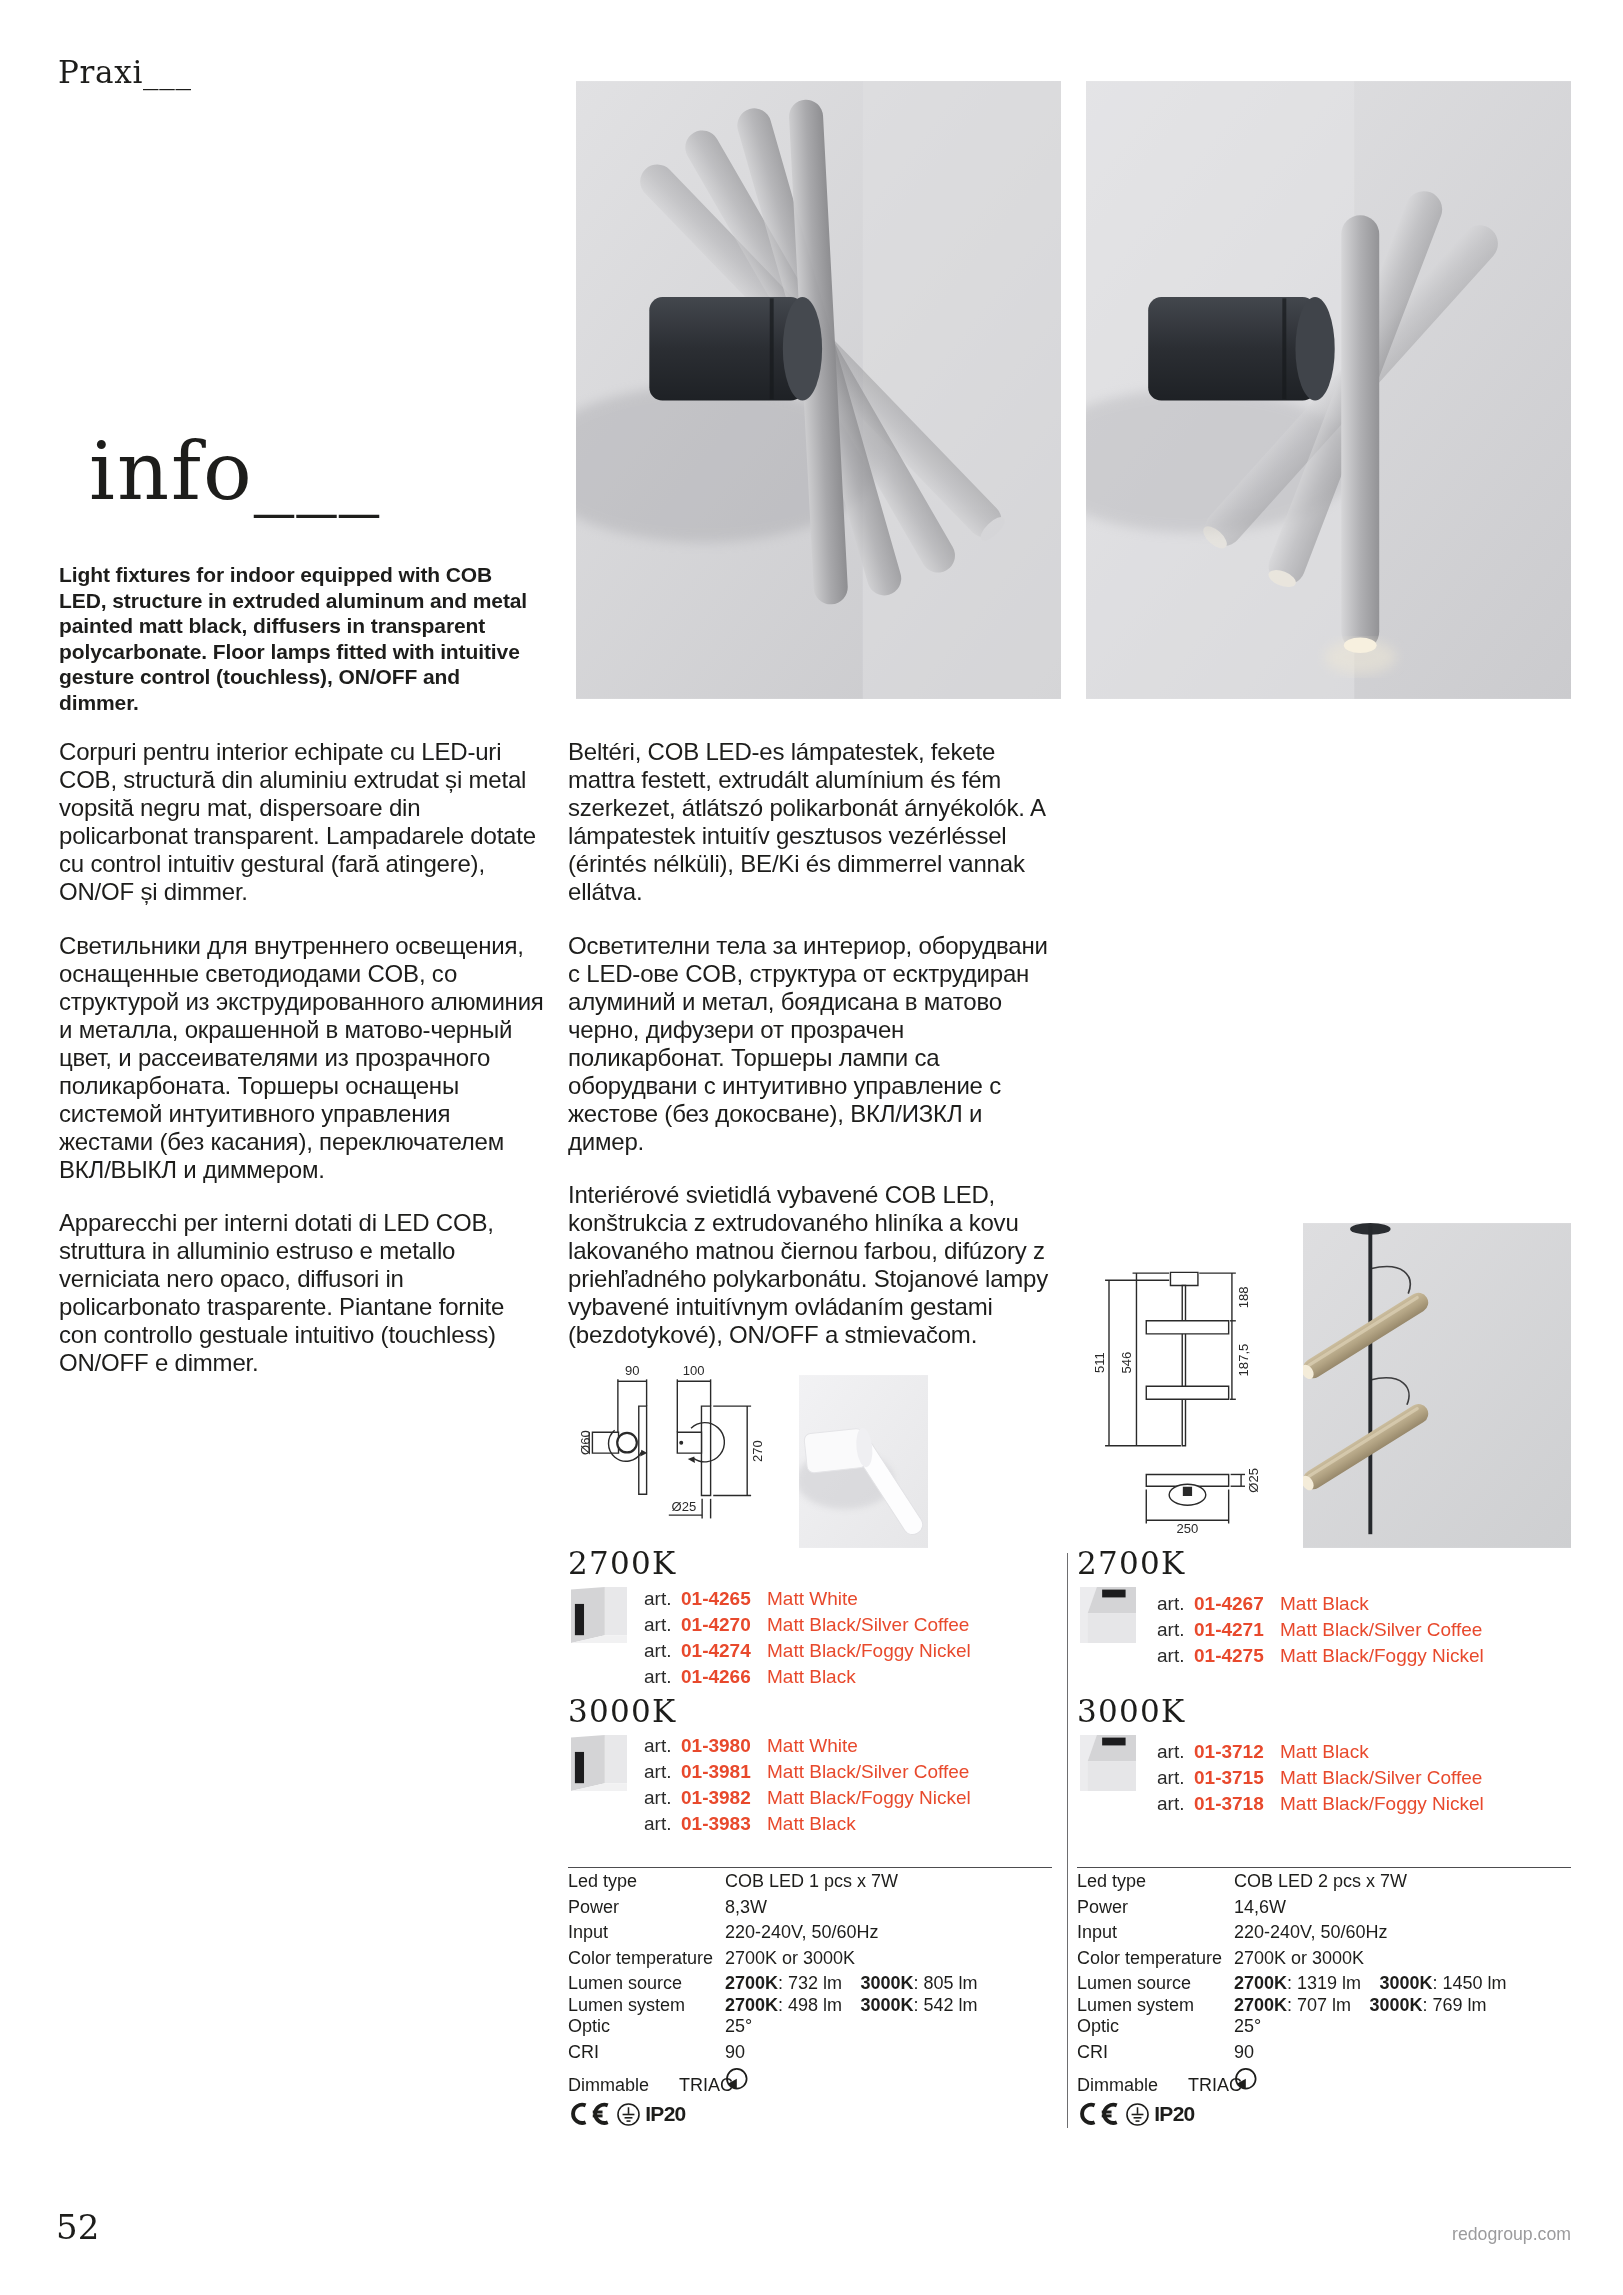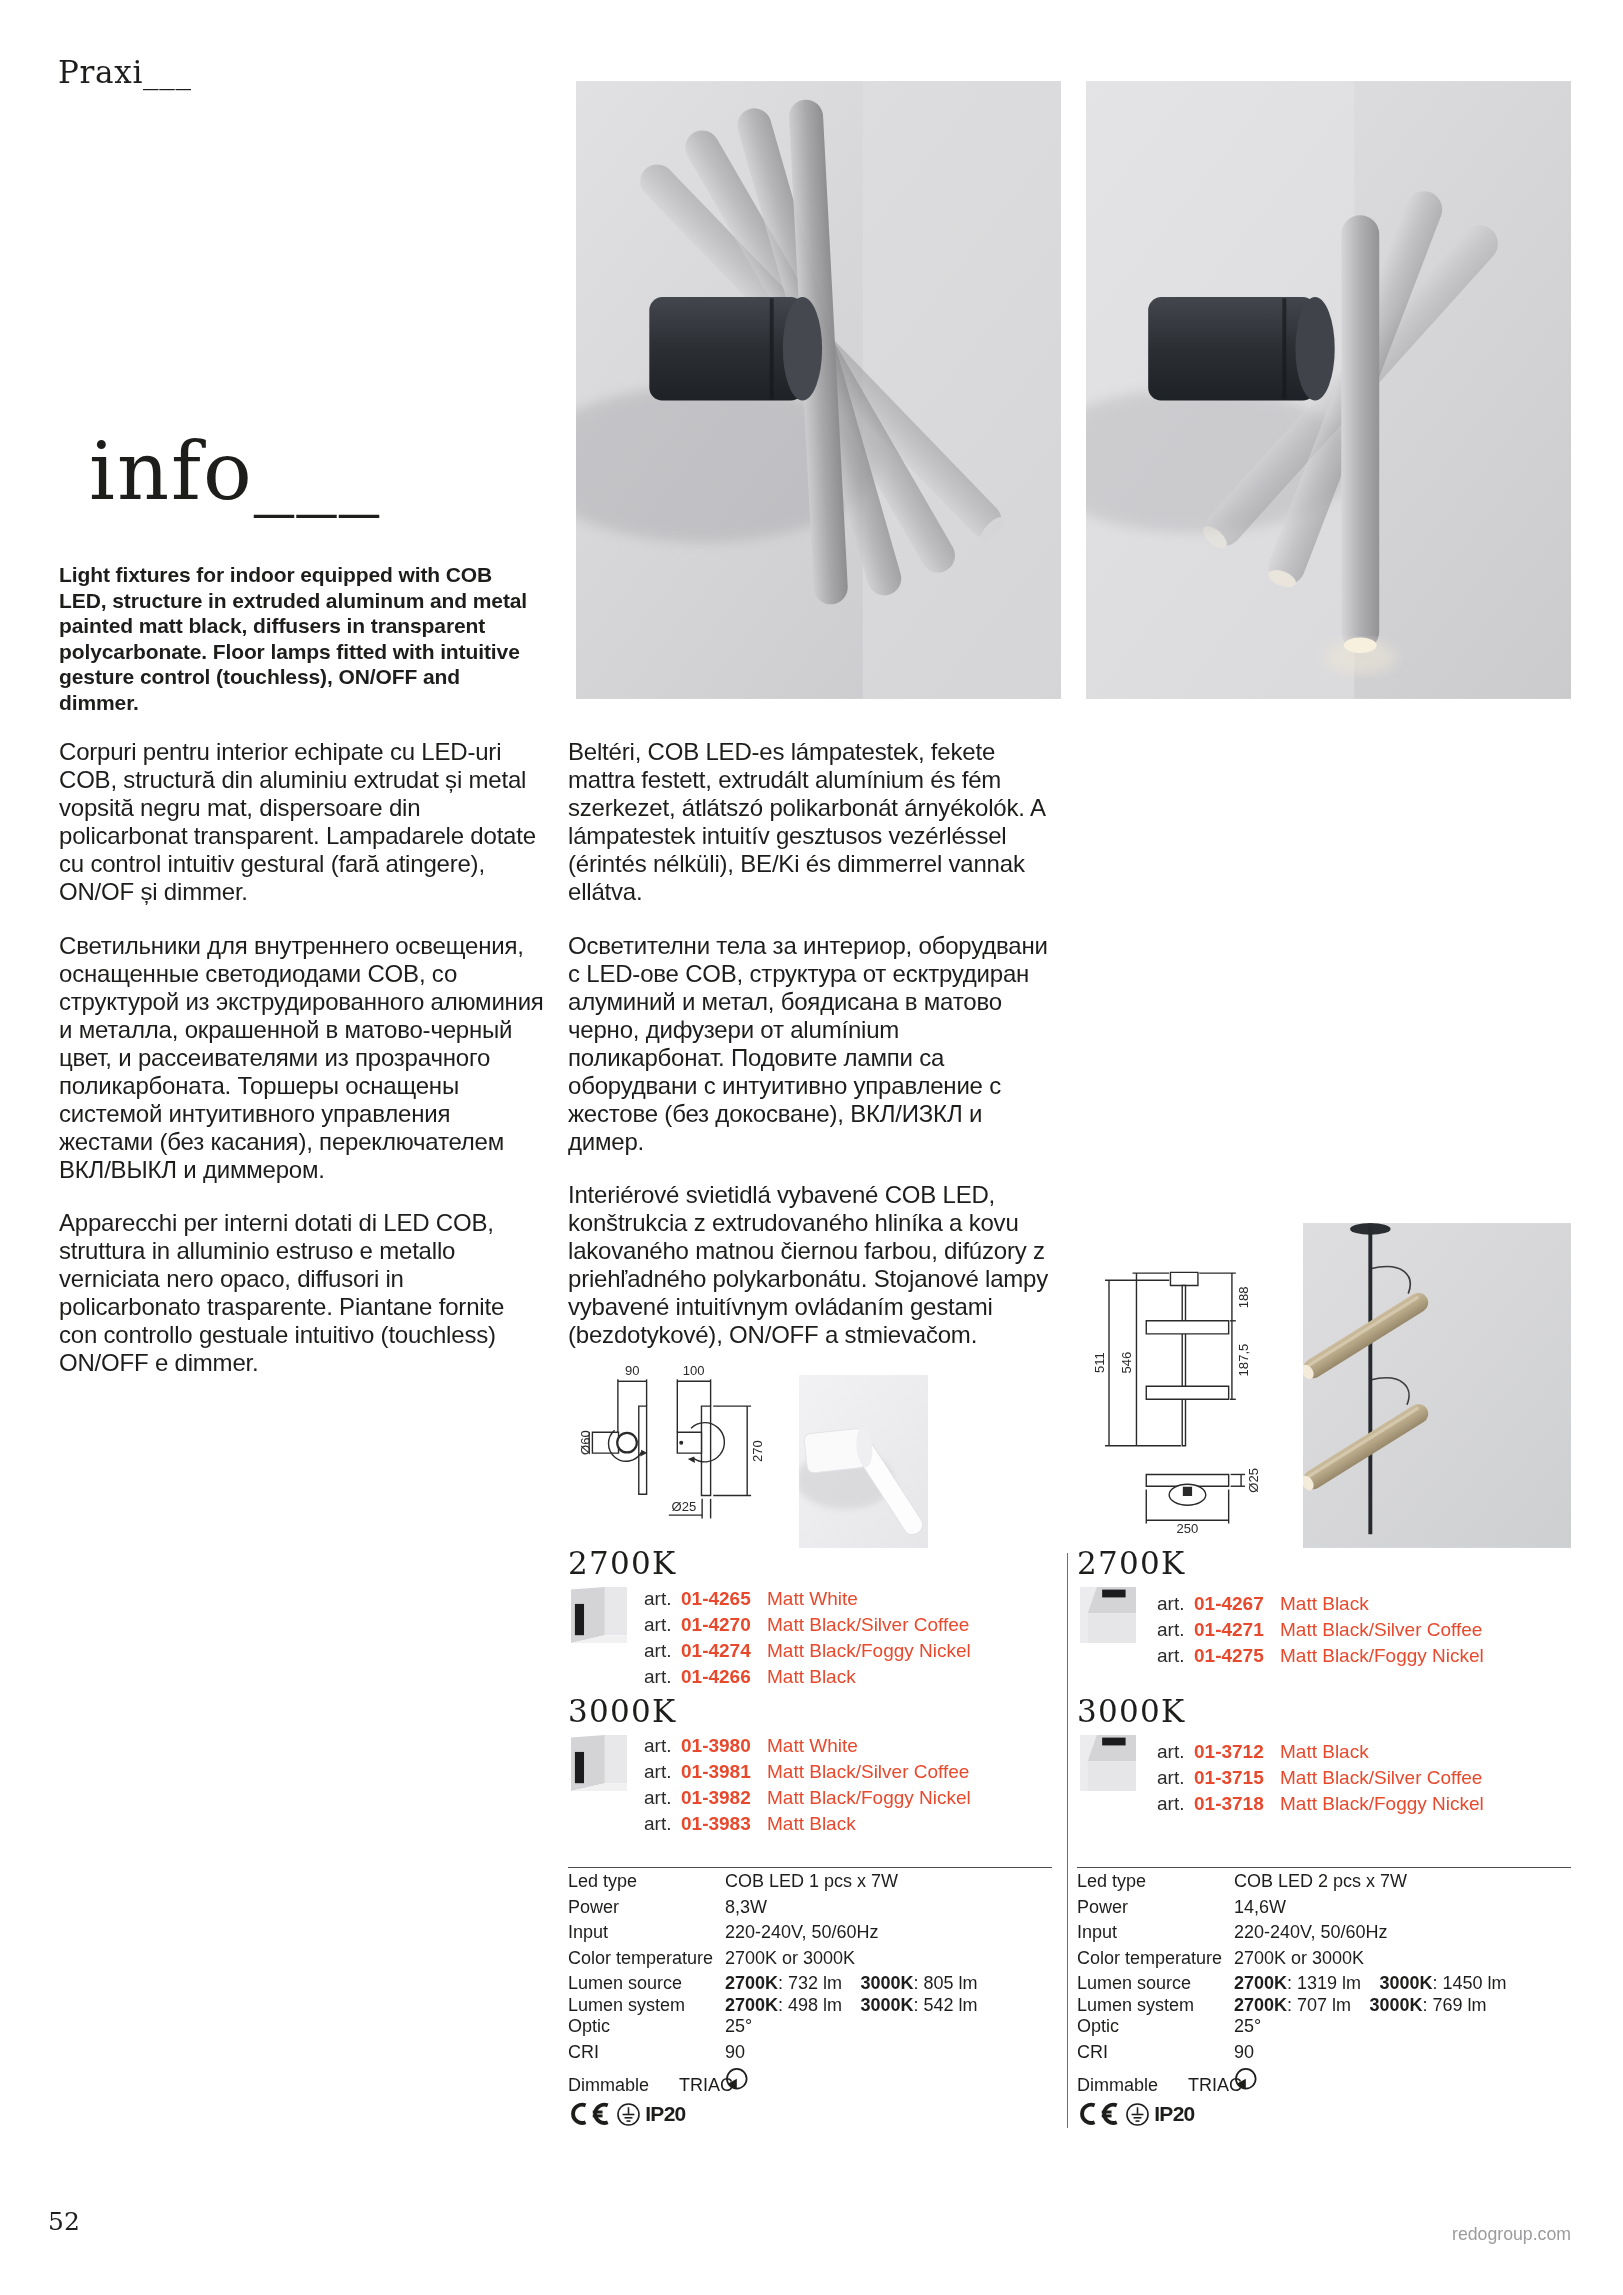--- a/index.html
+++ b/index.html
@@ -5,21 +5,21 @@
   :root{ --accent:#e8492c; }
   html,body{margin:0;padding:0;}
   body{
     width:1623px;height:2295px;position:relative;overflow:hidden;background:#ffffff;
     font-family:"Liberation Sans",sans-serif;color:#1d1d1b;
   }
   .abs{position:absolute;}
   .serif{font-family:"DejaVu Serif","Liberation Serif",serif;}
   
   #brand{left:58px;top:54px;font-size:31px;letter-spacing:0.7px;}
-  #page-num{left:48px;top:2207px;font-size:25px;}
+  #page-num{left:56px;top:2207px;font-size:34px;}
   #site-url{left:1394px;top:2224px;width:177px;text-align:right;font-size:17.7px;color:#9b9b9d;}
   
   .photo{overflow:hidden;}
   #photo-left{left:576px;top:81px;width:485px;height:618px;}
   #photo-right{left:1086px;top:81px;width:485px;height:618px;}
   
   #info-heading{left:54px;top:424px;font-size:81px;font-weight:400;letter-spacing:2px;margin-left:35px;}
   .para{font-size:24px;line-height:28px;letter-spacing:-0.2px;}
   .para p{margin:0 0 25.5px 0;}
   #intro-en{left:59px;top:562px;width:486px;font-weight:bold;font-size:21px;line-height:25.5px;letter-spacing:-0.1px;}
@@ -150,21 +150,21 @@
 <div class="abs" id="intro-en">Light fixtures for indoor equipped with COB LED, structure in extruded aluminum and metal painted matt black, diffusers in transparent polycarbonate. Floor lamps fitted with intuitive gesture control (touchless), ON/OFF and dimmer.</div>
 
 <div class="abs para" id="col-left-paragraphs">
   <p>Corpuri pentru interior echipate cu LED-uri COB, structură din aluminiu extrudat și metal vopsită negru mat, dispersoare din policarbonat transparent. Lampadarele dotate cu control intuitiv gestural (fară atingere), ON/OF și dimmer.</p>
   <p>Светильники для внутреннего освещения, оснащенные светодиодами COB, со структурой из экструдированного алюминия и металла, окрашенной в матово-черный цвет, и рассеивателями из прозрачного поликарбоната. Торшеры оснащены системой интуитивного управления жестами (без касания), переключателем ВКЛ/ВЫКЛ и диммером.</p>
   <p>Apparecchi per interni dotati di LED COB, struttura in alluminio estruso e metallo verniciata nero opaco, diffusori in policarbonato trasparente. Piantane fornite con controllo gestuale intuitivo (touchless) ON/OFF e dimmer.</p>
 </div>
 
 <div class="abs para" id="col-mid-paragraphs">
   <p>Beltéri, COB LED-es lámpatestek, fekete mattra festett, extrudált alumínium és fém szerkezet, átlátszó polikarbonát árnyékolók. A lámpatestek intuitív gesztusos vezérléssel (érintés nélküli), BE/Ki és dimmerrel vannak ellátva.</p>
-  <p>Осветителни тела за интериор, оборудвани с LED-ове COB, структура от есктрудиран алуминий и метал, боядисана в матово черно, дифузери от alumínium поликарбонат. Подовите лампи са оборудвани с интуитивно управление с жестове (без докосване), ВКЛ/ИЗКЛ и димер.</p>
+  <p>Осветителни тела за интериор, оборудвани с LED-ове COB, структура от есктрудиран алуминий и метал, боядисана в матово черно, дифузери от прозрачен поликарбонат. Торшеры лампи са оборудвани с интуитивно управление с жестове (без докосване), ВКЛ/ИЗКЛ и димер.</p>
   <p>Interiérové svietidlá vybavené COB LED, konštrukcia z extrudovaného hliníka a kovu lakovaného matnou čiernou farbou, difúzory z priehľadného polykarbonátu. Stojanové lampy vybavené intuitívnym ovládaním gestami (bezdotykové), ON/OFF a stmievačom.</p>
 </div>
 
 <svg class="abs tech" style="left:581px;top:1363px" width="190" height="160" viewBox="0 0 290 245">
   <g stroke="#2a2a2a" stroke-width="1.4" fill="none">
 
     <line x1="56" y1="25" x2="56" y2="111"></line>
       <line x1="100" y1="25" x2="100" y2="66"></line>
     <line x1="56" y1="28" x2="100" y2="28"></line>
 

